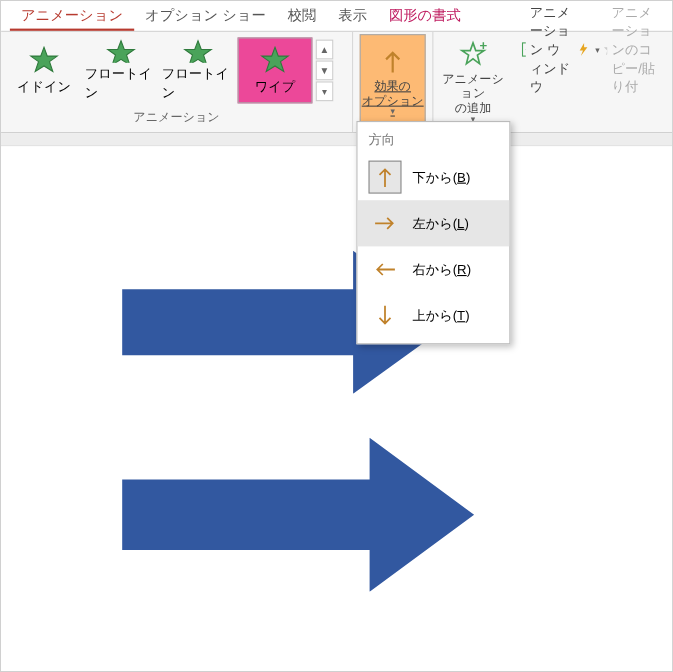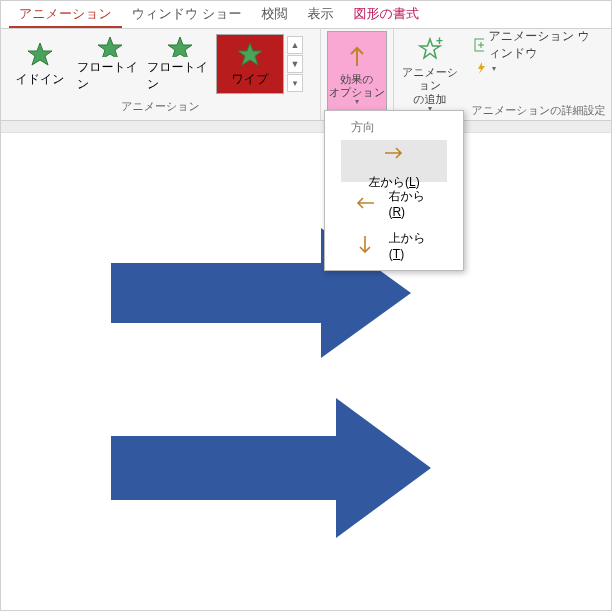--- a/index.html
+++ b/index.html
@@ -61,21 +61,21 @@
     width: 68px;
     height: 60px;
     display: flex;
     flex-direction: column;
     align-items: center;
     justify-content: center;
     margin: 0 1px;
     border: 1px solid transparent;
   }
   .anim-item.selected {
-    background: #b91c1c;
+    background: #ec4899;
     border: 1px solid #aaa;
   }
   .anim-item svg { margin-bottom: 2px; }
   .gallery-arrows {
     display: flex;
     flex-direction: column;
     margin-left: 2px;
   }
   .gallery-arrows div {
     width: 16px; height: 18px;
@@ -92,27 +92,28 @@
     display: flex;
     flex-direction: column;
     align-items: center;
     justify-content: center;
     margin: 0 2px;
     border: 1px solid transparent;
     font-size: 11px;
     color: #444;
   }
   .vbtn.pressed {
-    background: #f9a8d4;
+    background: #fdba74;
     border: 1px solid #aaa;
+    text-decoration: underline;
   }
   .vbtn svg { margin-bottom: 3px; }
   .adv-list {
     display: flex;
-    flex-direction: column;
+    flex-direction: row;
     padding: 4px 6px 0 4px;
     gap: 3px;
   }
   .adv-item {
     display: flex;
     align-items: center;
     gap: 4px;
     color: #444;
     height: 20px;
   }
@@ -120,21 +121,21 @@
   .slide-strip { height: 12px; background: #ededed; border-bottom: 1px solid #e0e0e0; }
   .canvas { position: relative; width: 100%; height: calc(611px - 28px - 92px - 12px); background: #fff; }
   .arrow-shape { position: absolute; fill: #3258a0; }
   .menu {
     position: absolute;
     left: 324px; top: 110px;
     width: 140px;
     background: #fff;
     border: 1px solid #bbb;
     box-shadow: 2px 2px 6px rgba(0,0,0,.25);
-    padding: 4px 16px;
+    padding: 4px 0;
   }
   .menu-header {
     padding: 4px 10px;
     color: #777;
     font-size: 12px;
   }
   .menu-item {
     display: flex;
     align-items: center;
     gap: 10px;
@@ -144,30 +145,29 @@
   .menu-item .icon-box {
     width: 30px; height: 30px;
     display: flex; align-items: center; justify-content: center;
   }
   .menu-item.chosen .icon-box {
     background: #e6e6e6;
     border: 1px solid #8a8a8a;
   }
   .menu-item.hover {
     background: #e6e6e6;
-    flex-direction: column;
   }
   .u { text-decoration: underline; }
 </style>
 </head>
 <body>
 
 <div class="tabs">
   <div class="tab active">アニメーション</div>
-  <div class="tab">ウィンドウ ショー</div>
+  <div class="tab">オプション ショー</div>
   <div class="tab">校閲</div>
   <div class="tab">表示</div>
   <div class="tab format">図形の書式</div>
 </div>
 
 <div class="ribbon">
 
   <div class="group" style="width:320px">
     <div class="anim-group-top">
       <div class="anim-item">
@@ -234,39 +234,52 @@
             <path d="M4 7 h6 M7 4 v6" stroke="#4aa35a"></path>
           </svg>
         <span>アニメーション ウィンドウ</span>
       </div>
       <div class="adv-item">
         <svg width="14" height="14">
             <path d="M8 1 L4 8 H7 L5 13 L11 5 H8 Z" fill="#e6a520"></path>
           </svg>
         <span style="font-size:8px;color:#666">▾</span>
       </div>
+      <div class="adv-item disabled">
+        <svg width="14" height="14">
+            <polygon points="7,1 9,5 13,5 10,8 11,12 7,10 3,12 4,8 1,5 5,5" fill="#ccc"></polygon>
+          </svg>
+        <span>アニメーションのコピー/貼り付</span>
+      </div>
     </div>
-    <div class="group-label" style="margin-top:auto">アニメーションの詳細設定</div>
   </div>
 </div>
 
 <div class="slide-strip"></div>
 
 <div class="canvas">
   <svg class="arrow-shape" style="left:110px;top:95px" width="300" height="130" viewBox="0 0 300 130">
     <polygon points="0,35 210,35 210,0 300,65 210,130 210,95 0,95"></polygon>
   </svg>
   <svg class="arrow-shape" style="left:110px;top:265px" width="320" height="140" viewBox="0 0 320 140">
     <polygon points="0,38 225,38 225,0 320,70 225,140 225,102 0,102"></polygon>
   </svg>
 </div>
 
 <div class="menu">
   <div class="menu-header">方向</div>
 
+  <div class="menu-item chosen">
+    <span class="icon-box">
+      <svg width="22" height="22">
+          <path d="M11 20 V4 M6 9 L11 4 L16 9" stroke="#c0822b" stroke-width="1.6" fill="none"></path>
+        </svg>
+    </span>
+    <span><span>下から(</span><span class="u">B</span><span>)</span></span>
+  </div>
 
   <div class="menu-item hover">
     <span class="icon-box">
       <svg width="22" height="22">
           <path d="M2 11 H18 M13 6 L18 11 L13 16" stroke="#c0822b" stroke-width="1.6" fill="none"></path>
         </svg>
     </span>
     <span><span>左から(</span><span class="u">L</span><span>)</span></span>
   </div>
 

